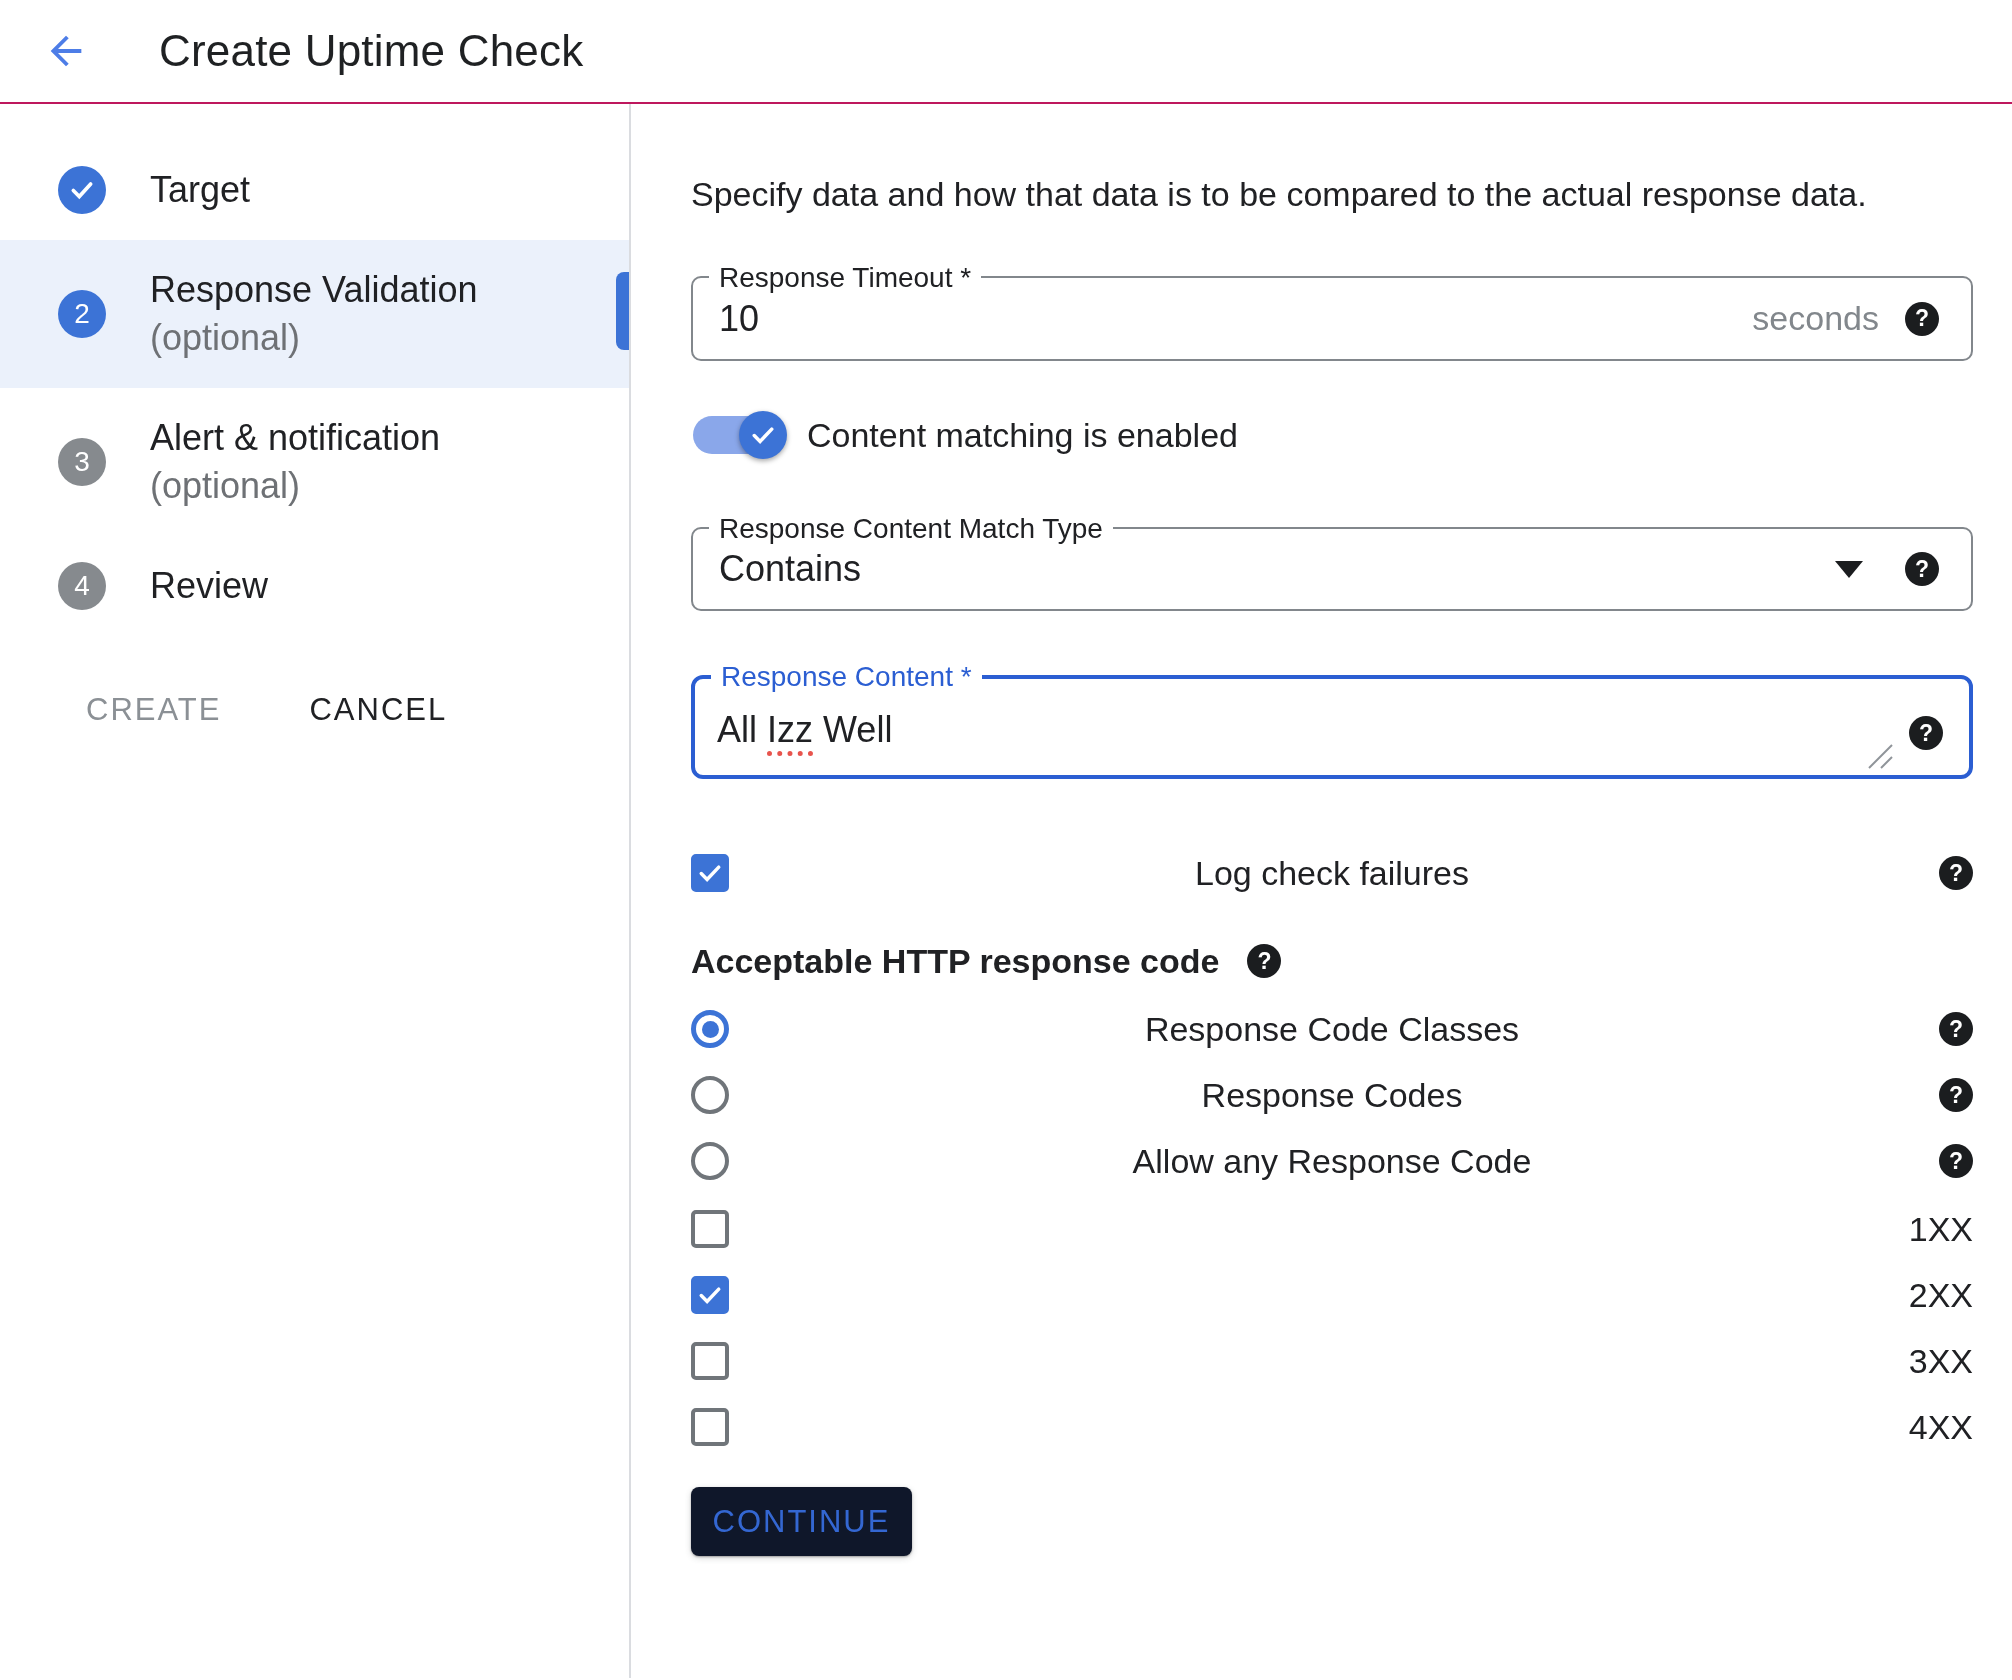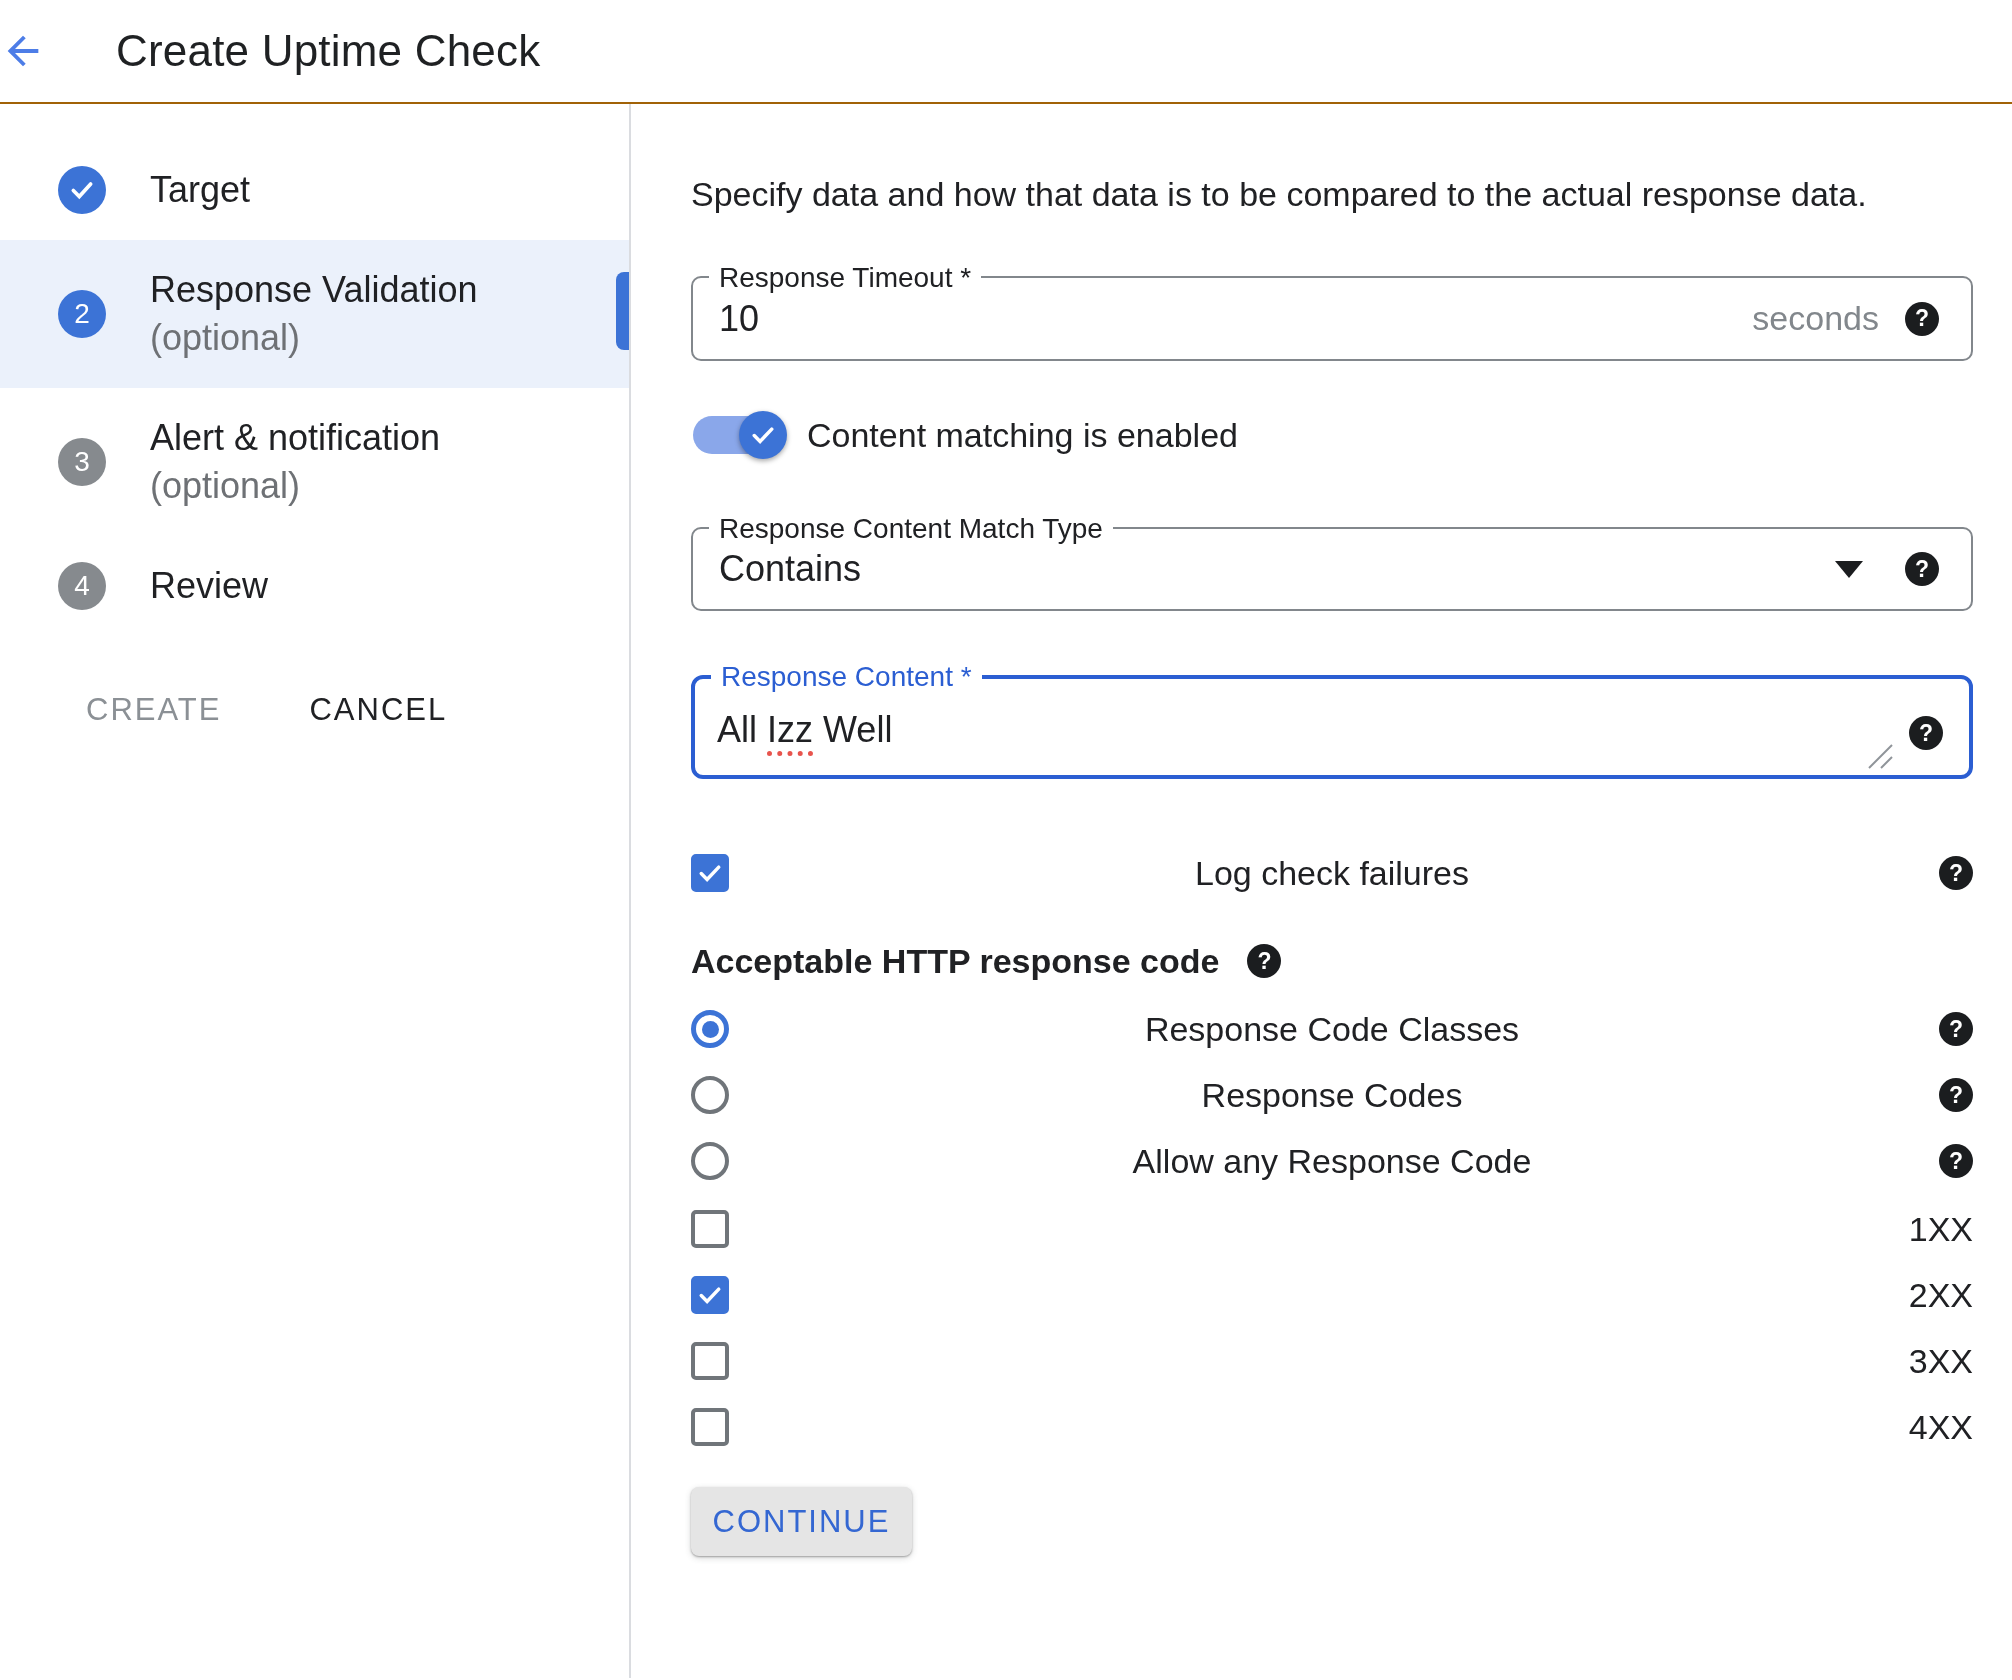--- a/index.html
+++ b/index.html
@@ -3,21 +3,21 @@
 <meta charset="utf-8">
 <style>
   * { margin:0; padding:0; box-sizing:border-box; }
   html,body { background:#fff; }
   .page {
     position:relative; width:2012px; height:1680px; overflow:hidden;
     background:#ffffff; color:#202124;
     font-family:"Liberation Sans", sans-serif;
   }
   
-  .header { height:104px; border-bottom:2px solid #a16207; display:flex; align-items:center; }
+  .header { height:104px; border-bottom:2px solid #be185d; display:flex; align-items:center; padding-left:43px; }
   .back-btn { width:46px; height:46px; display:flex; align-items:center; justify-content:center; cursor:pointer; margin-right:70px; background:none; border:none; }
   .page-title { font-size:44px; font-weight:400; color:#1f2123; letter-spacing:0.2px; }
 
   .body { display:flex; height:1574px; }
 
   
   .sidebar { width:631px; border-right:2px solid #dadce0; padding-top:36px; flex:none; }
   .step { display:flex; align-items:center; padding:26px 0 26px 58px; position:relative; }
   .step-circle {
     width:48px; height:48px; border-radius:50%; flex:none;
@@ -89,21 +89,21 @@
   .radio-group .opt-row, .cb-group .opt-row { margin-bottom:18px; }
   .radio { width:38px; height:38px; border-radius:50%; border:4px solid #70757a; background:#fff; flex:none; position:relative; cursor:pointer; }
   .radio.selected { border:5px solid #3c73d6; }
   .radio.selected::after {
     content:""; position:absolute; left:50%; top:50%; width:17px; height:17px;
     margin:-8.5px 0 0 -8.5px; border-radius:50%; background:#3c73d6;
   }
   .cb-group { margin-top:20px; }
 
   .continue-btn {
-    margin-top:36px; width:221px; height:69px; background:#e5e5e5; border:none; border-radius:8px;
+    margin-top:36px; width:221px; height:69px; background:#0f172a; border:none; border-radius:8px;
     box-shadow:0 1px 2px rgba(0,0,0,.3), 0 2px 6px rgba(60,64,67,.2);
     color:#3467d2; font-family:inherit; font-size:31px; font-weight:500; letter-spacing:2px;
     display:flex; align-items:center; justify-content:center; cursor:pointer;
   }
 </style>
 </head>
 <body>
 
 <div class="page">
 

